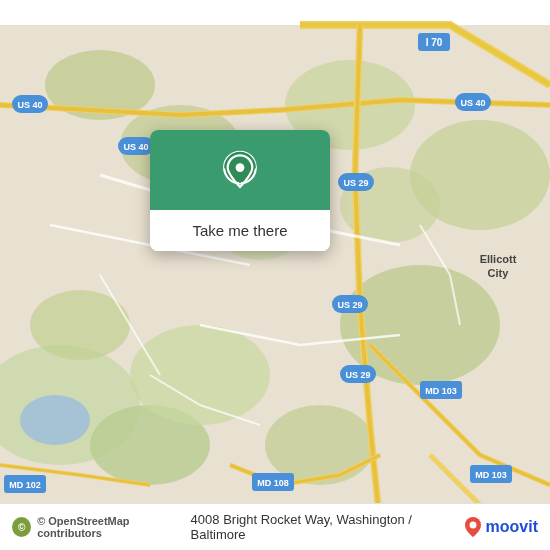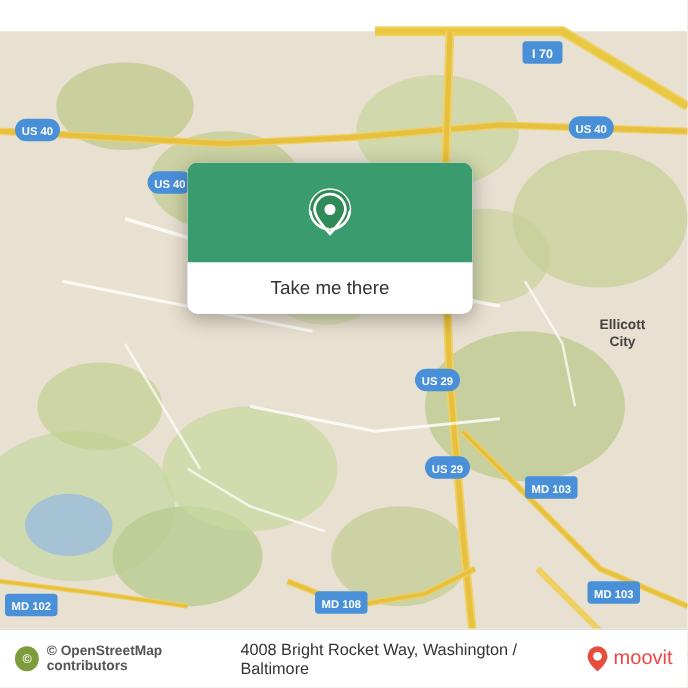--- a/index.html
+++ b/index.html
@@ -23,21 +23,21 @@
       position: absolute;
       top: 0; left: 0;
       width: 100%; height: 100%;
     }
 
     
     #popup-card {
       position: absolute;
       top: 130px;
       left: 150px;
-      width: 228px;
+      width: 180px;
       background: white;
       border-radius: 8px;
       box-shadow: 0 4px 16px rgba(0,0,0,0.3);
       display: flex;
       flex-direction: column;
       align-items: flex-start;
       overflow: hidden;
       z-index: 10;
     }
 
@@ -248,18 +248,18 @@
         <span id="osm-text">© OpenStreetMap contributors</span>
       </div>
       <div id="address-moovit">
         <span id="address-text">4008 Bright Rocket Way, Washington / Baltimore</span>
         <div id="moovit-logo">
 
           <svg width="18" height="22" viewBox="0 0 18 22">
             <path d="M9 1 A8 8 0 0 1 17 9 C17 15 9 21 9 21 C9 21 1 15 1 9 A8 8 0 0 1 9 1 Z" fill="#e74c3c"></path>
             <circle cx="9" cy="9" r="3.5" fill="white"></circle>
           </svg>
-          <span id="moovit-text" style="font-size:16px;font-weight:normal;color:#ef4444;text-align:right;">moovit</span>
+          <span id="moovit-text" style="font-size:16px;font-weight:bold;color:#1d4ed8;text-align:right;">moovit</span>
         </div>
       </div>
     </div>
   </div>
 </div>
 
 </body></html>

